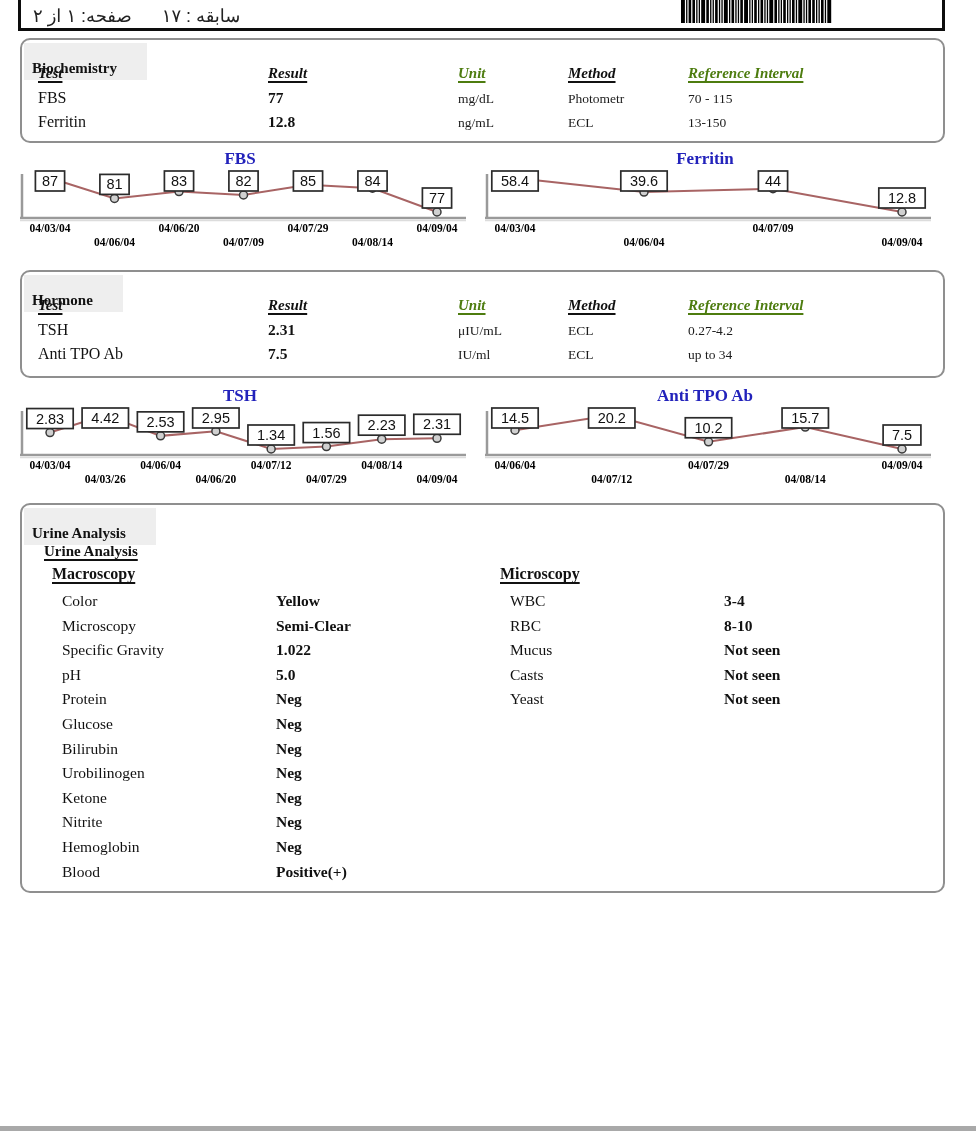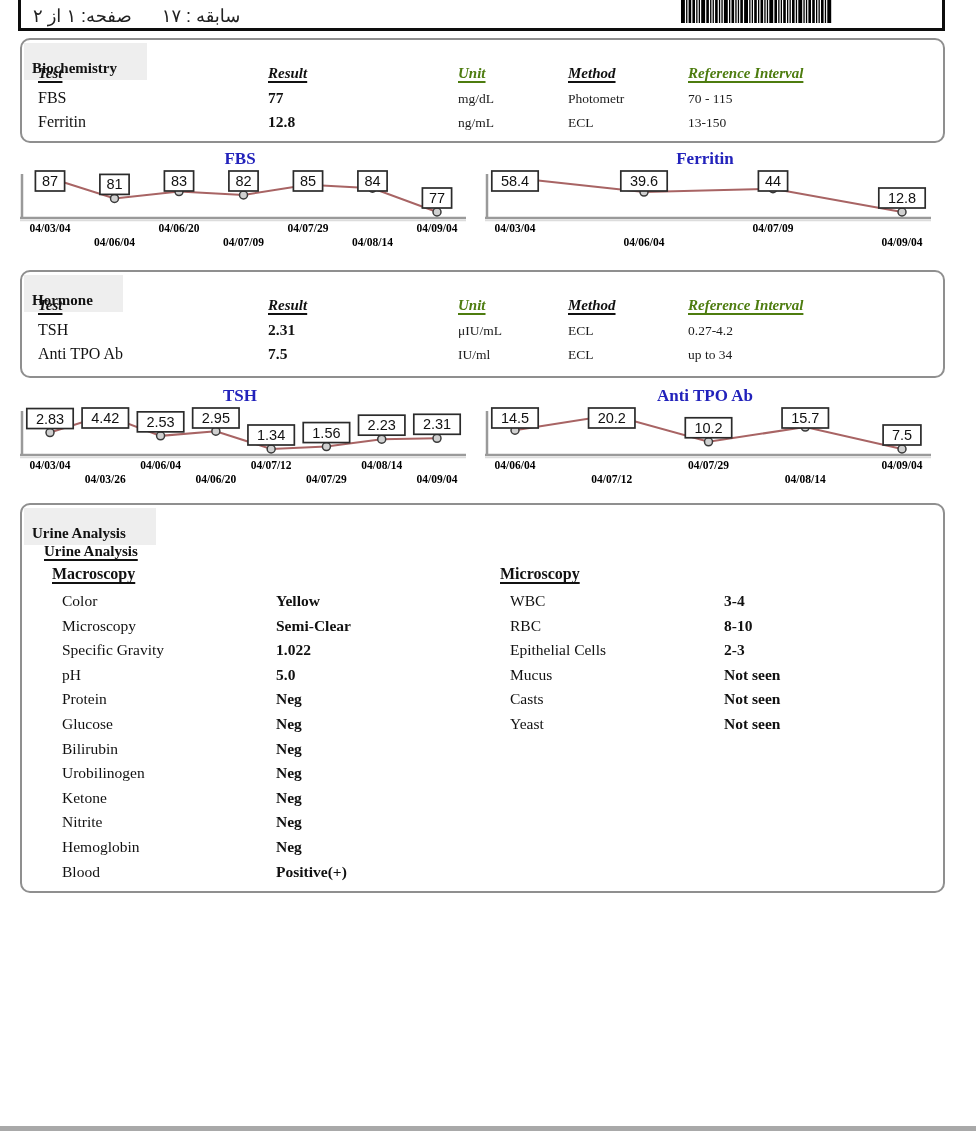--- a/index.html
+++ b/index.html
@@ -377,24 +377,20 @@
     <div class="u-rows" id="micro-rows">
         <div class="u-row">
           <span class="u-label">WBC</span>
           <span class="u-value">3-4</span>
         </div>
         <div class="u-row">
           <span class="u-label">RBC</span>
           <span class="u-value">8-10</span>
         </div>
         <div class="u-row">
-          <span class="u-label">Epithelial Cells</span>
-          <span class="u-value">2-3</span>
-        </div>
-        <div class="u-row">
           <span class="u-label">Mucus</span>
           <span class="u-value">Not seen</span>
         </div>
         <div class="u-row">
           <span class="u-label">Casts</span>
           <span class="u-value">Not seen</span>
         </div>
         <div class="u-row">
           <span class="u-label">Yeast</span>
           <span class="u-value">Not seen</span>

